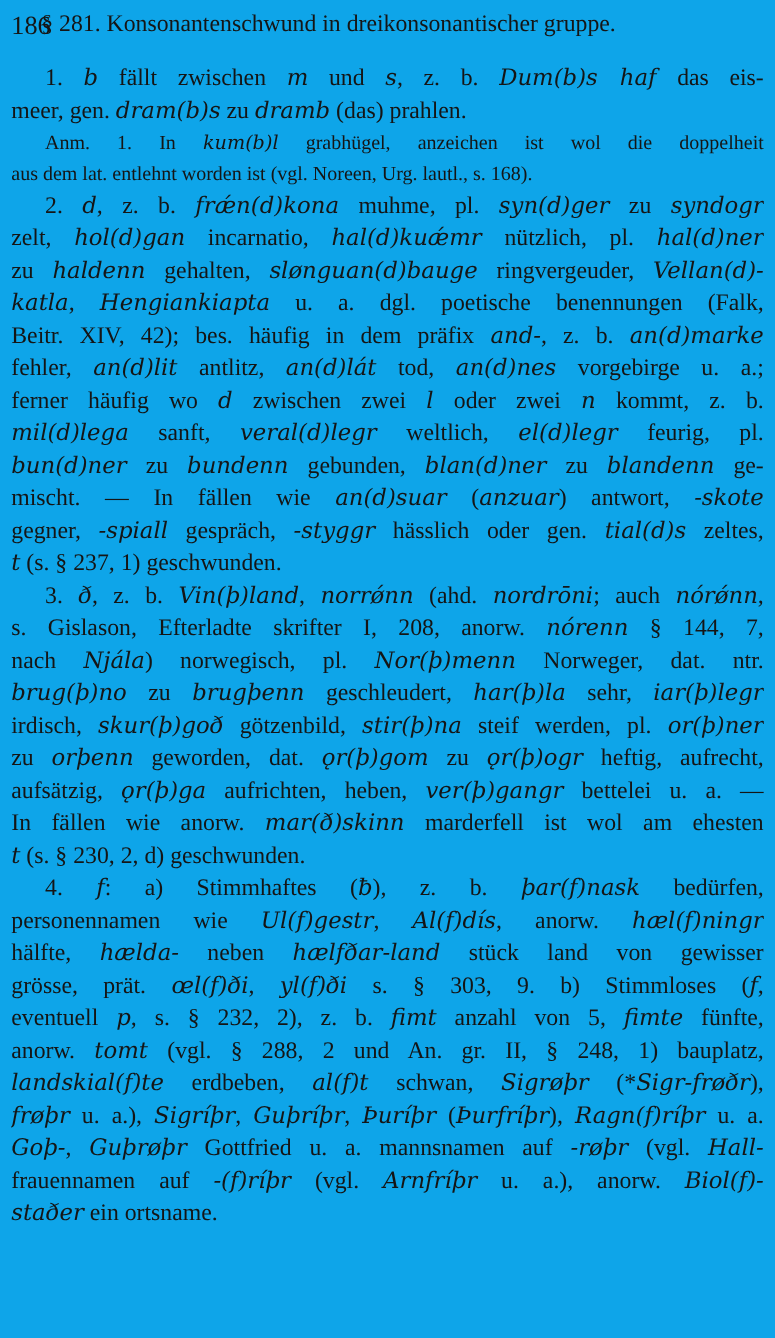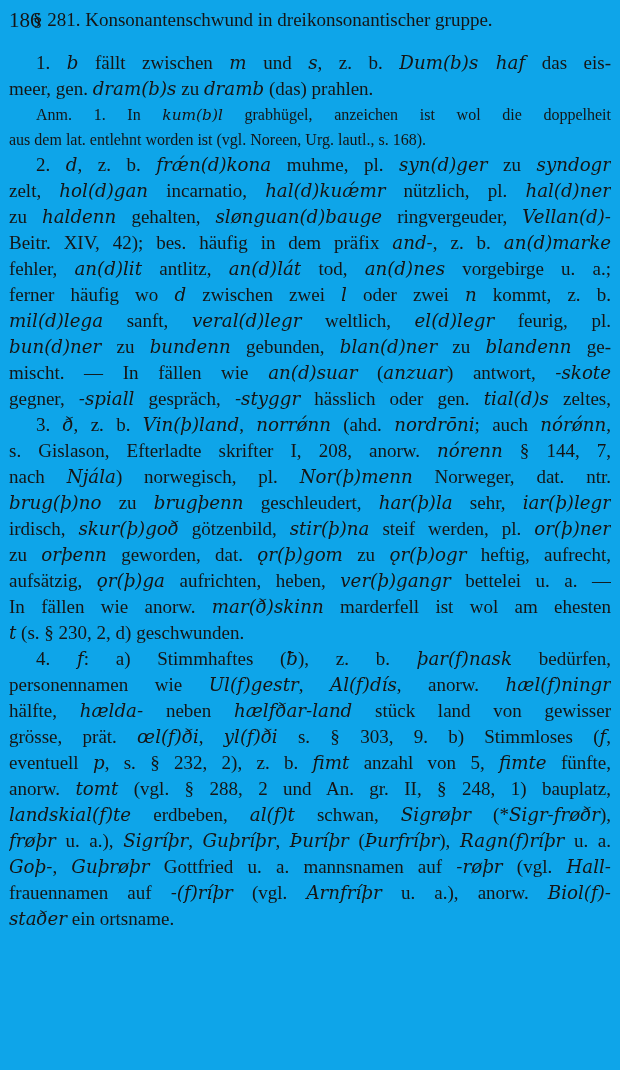--- a/index.html
+++ b/index.html
@@ -80,27 +80,29 @@
         <div class="line last"><span>meer, gen. </span><span class="it">dram(b)s</span><span> zu </span><span class="it">dramb</span><span> (das) prahlen.</span></div>
       </div>
       <div class="para small">
         <div class="line indent"><span>Anm. 1.  In </span><span class="it">kum(b)l</span><span> grabhügel, anzeichen ist wol die doppelheit</span></div>
         <div class="line last"><span>aus dem lat. entlehnt worden ist (vgl. Noreen, Urg. lautl., s. 168).</span></div>
       </div>
       <div class="para body">
         <div class="line indent"><span>2. </span><span class="it">d</span><span>, z. b. </span><span class="it">frǽn(d)kona</span><span> muhme, pl. </span><span class="it">syn(d)ger</span><span> zu </span><span class="it">syndogr</span></div>
         <div class="line"><span>zelt, </span><span class="it">hol(d)gan</span><span> incarnatio, </span><span class="it">hal(d)kuǽmr</span><span> nützlich, pl. </span><span class="it">hal(d)ner</span></div>
         <div class="line"><span>zu </span><span class="it">haldenn</span><span> gehalten, </span><span class="it">slønguan(d)bauge</span><span> ringvergeuder, </span><span class="it">Vellan(d)-</span></div>
+        <div class="line"><span class="it">katla</span><span>, </span><span class="it">Hengiankiapta</span><span> u. a. dgl. poetische benennungen (Falk,</span></div>
         <div class="line"><span>Beitr. XIV, 42); bes. häufig in dem präfix </span><span class="it">and-</span><span>, z. b. </span><span class="it">an(d)marke</span></div>
         <div class="line"><span>fehler, </span><span class="it">an(d)lit</span><span> antlitz, </span><span class="it">an(d)lát</span><span> tod, </span><span class="it">an(d)nes</span><span> vorgebirge u. a.;</span></div>
         <div class="line"><span>ferner häufig wo </span><span class="it">d</span><span> zwischen zwei </span><span class="it">l</span><span> oder zwei </span><span class="it">n</span><span> kommt, z. b.</span></div>
         <div class="line"><span class="it">mil(d)lega</span><span> sanft, </span><span class="it">veral(d)legr</span><span> weltlich, </span><span class="it">el(d)legr</span><span> feurig, pl.</span></div>
         <div class="line"><span class="it">bun(d)ner</span><span> zu </span><span class="it">bundenn</span><span> gebunden, </span><span class="it">blan(d)ner</span><span> zu </span><span class="it">blandenn</span><span> ge-</span></div>
         <div class="line"><span>mischt. — In fällen wie </span><span class="it">an(d)suar</span><span> (</span><span class="it">anzuar</span><span>) antwort, </span><span class="it">-skote</span></div>
         <div class="line"><span>gegner, </span><span class="it">-spiall</span><span> gespräch, </span><span class="it">-styggr</span><span> hässlich oder gen. </span><span class="it">tial(d)s</span><span> zeltes,</span></div>
+        <div class="line last"><span class="it">t</span><span> (s. § 237, 1) geschwunden.</span></div>
       </div>
       <div class="para body">
         <div class="line indent"><span>3. </span><span class="it">ð</span><span>, z. b. </span><span class="it">Vin(þ)land</span><span>, </span><span class="it">norrǿnn</span><span> (ahd. </span><span class="it">nordrōni</span><span>; auch </span><span class="it">nórǿnn</span><span>,</span></div>
         <div class="line"><span>s. Gislason, Efterladte skrifter I, 208, anorw. </span><span class="it">nórenn</span><span> § 144, 7,</span></div>
         <div class="line"><span>nach </span><span class="it">Njála</span><span>) norwegisch, pl. </span><span class="it">Nor(þ)menn</span><span> Norweger, dat. ntr.</span></div>
         <div class="line"><span class="it">brug(þ)no</span><span> zu </span><span class="it">brugþenn</span><span> geschleudert, </span><span class="it">har(þ)la</span><span> sehr, </span><span class="it">iar(þ)legr</span></div>
         <div class="line"><span>irdisch, </span><span class="it">skur(þ)goð</span><span> götzenbild, </span><span class="it">stir(þ)na</span><span> steif werden, pl. </span><span class="it">or(þ)ner</span></div>
         <div class="line"><span>zu </span><span class="it">orþenn</span><span> geworden, dat. </span><span class="it">ǫr(þ)gom</span><span> zu </span><span class="it">ǫr(þ)ogr</span><span> heftig, aufrecht,</span></div>
         <div class="line"><span>aufsätzig, </span><span class="it">ǫr(þ)ga</span><span> aufrichten, heben, </span><span class="it">ver(þ)gangr</span><span> bettelei u. a. —</span></div>
         <div class="line"><span>In fällen wie anorw. </span><span class="it">mar(ð)skinn</span><span> marderfell ist wol am ehesten</span></div>

